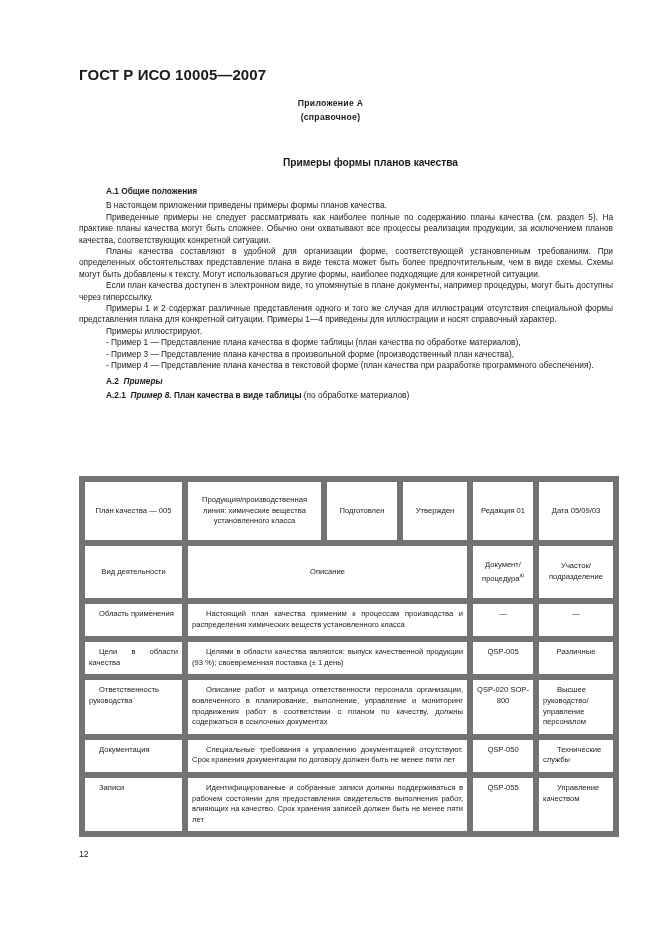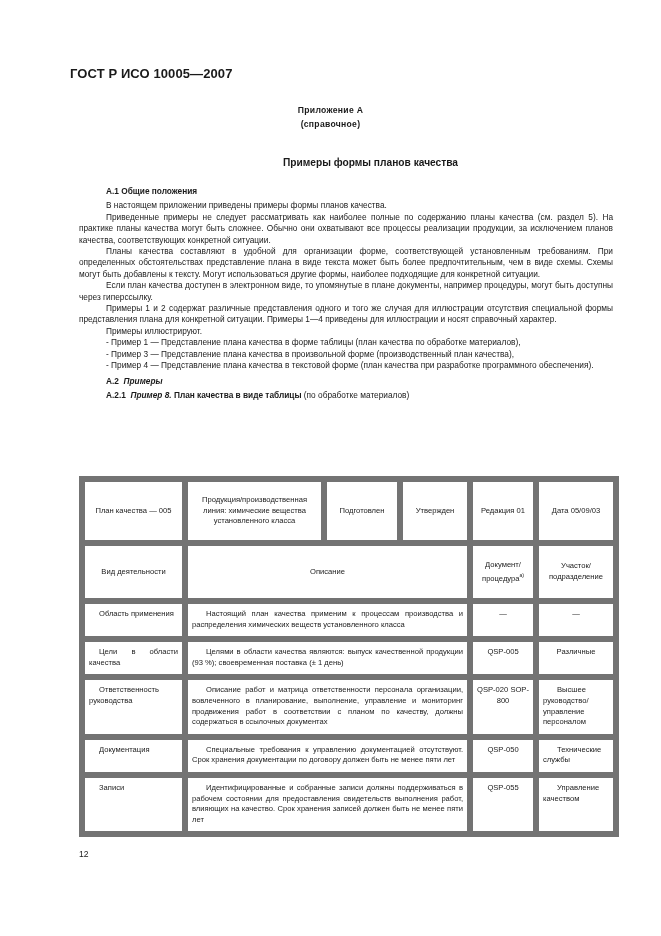--- a/index.html
+++ b/index.html
@@ -3,25 +3,25 @@
 <meta charset="utf-8">
 <style>
   html, body { margin: 0; padding: 0; background: #ffffff; }
   body {
     width: 661px; height: 936px; position: relative; overflow: hidden;
     font-family: "Liberation Sans", "DejaVu Sans", sans-serif;
     color: #1a1a1a;
   }
   .page { position: absolute; left: 0; top: 0; width: 661px; height: 936px; }
   .gost-header {
-    position: absolute; left: 70px; top: 66px;
-    font-size: 13px; font-weight: bold; letter-spacing: 0.1px;
+    position: absolute; left: 79px; top: 66px;
+    font-size: 15px; font-weight: bold; letter-spacing: 0.1px;
   }
   .appendix {
-    position: absolute; left: 0; width: 661px; top: 103px;
+    position: absolute; left: 0; width: 661px; top: 96px;
     text-align: center; font-size: 8.6px; font-weight: bold; line-height: 14px;
     letter-spacing: 0.3px;
   }
   .appendix .sub { font-weight: bold; }
   .main-title {
     position: absolute; left: 0; width: 661px; top: 157px;
     text-align: center; font-size: 10.2px; font-weight: bold; margin-left: 40px;
   }
   .body-text {
     position: absolute; left: 79px; width: 534px; top: 186px;

